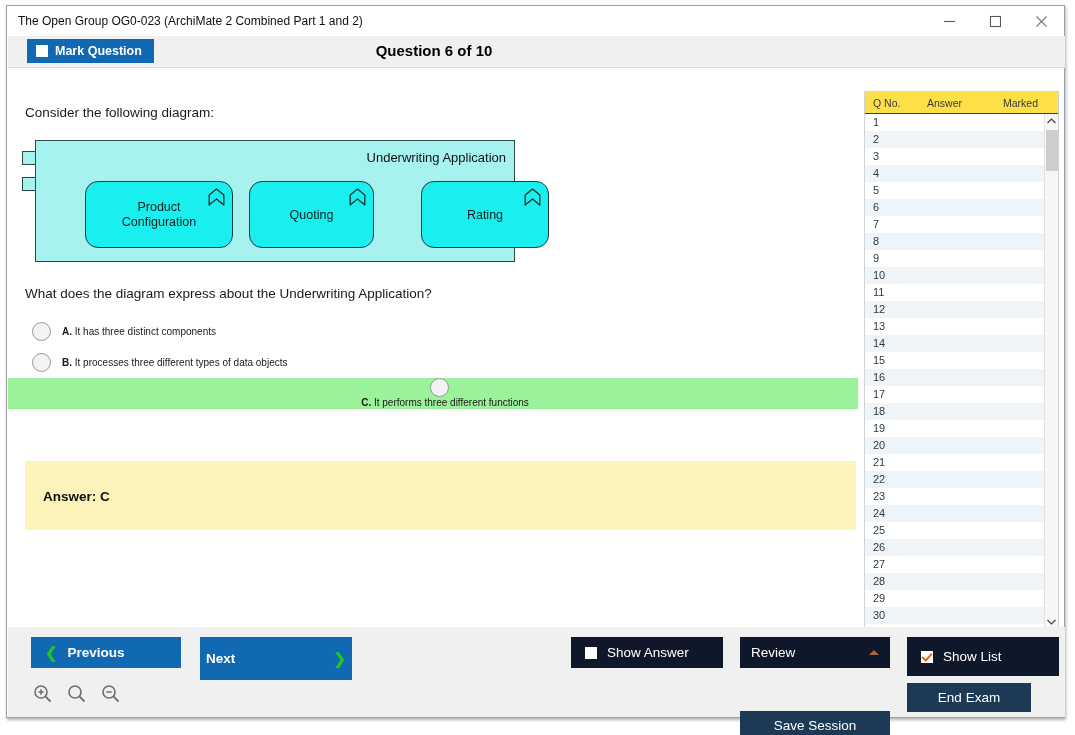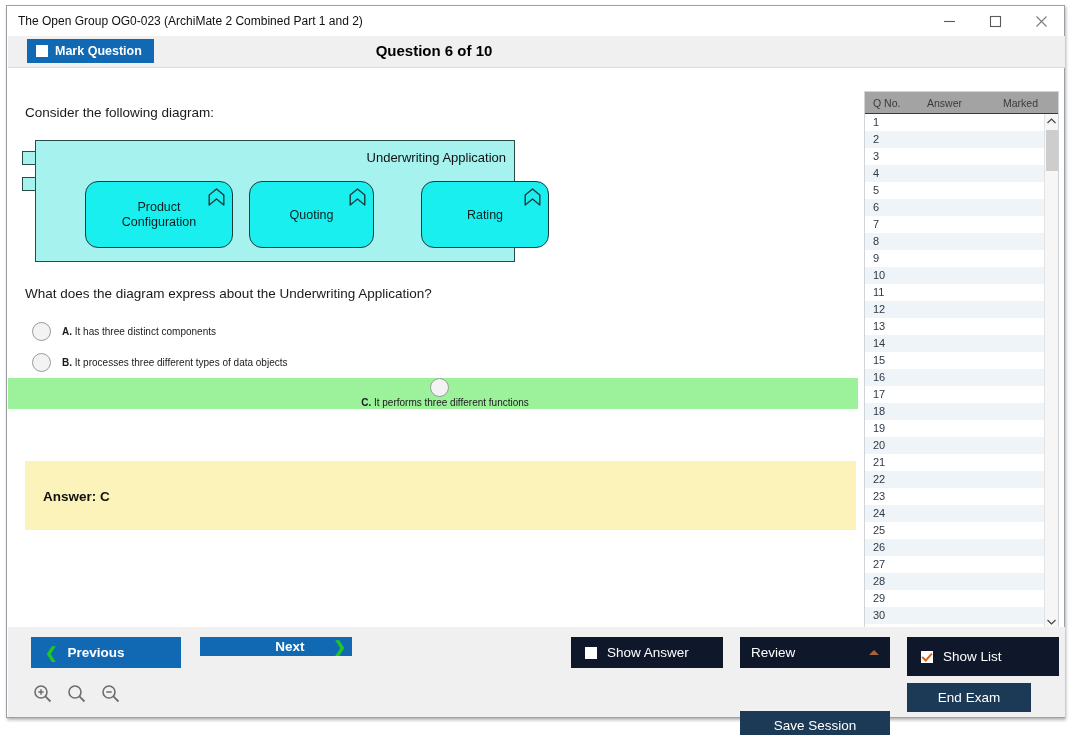--- a/index.html
+++ b/index.html
@@ -263,21 +263,21 @@
     top: 85px;
     width: 195px;
     height: 539px;
     background: #ffffff;
     border: 1px solid #cfd4d8;
     box-sizing: border-box;
   }
   .qlist-head {
     position: relative;
     height: 21px;
-    background: #a3a3a3;
+    background: #fde047;
     border-bottom: 5px solid #4c1d95;
     font-size: 10.5px;
     color: #3a3a3a;
   }
   .qlist-head span { position: absolute; top: 5px; }
   .qh-no   { left: 8px; }
   .qh-ans  { left: 62px; }
   .qh-mark { left: 138px; }
   .qlist-body {
     position: absolute;
@@ -354,22 +354,22 @@
     display: flex;
     align-items: center;
     box-sizing: border-box;
   }
   .btn-blue { background: #1168b3; font-weight: bold; }
   .btn-orange { background: #0f172a; }
   .btn-navy { background: #1c3a55; }
 
   .b-prev { left: 23px;  top: 10px; width: 150px; height: 31px;
             justify-content: flex-start; padding-left: 14px; gap: 10px; }
-  .b-next { left: 192px; top: 10px; width: 152px; height: 19px;
-            justify-content: flex-end; gap: 29px; }
+  .b-next { left: 192px; top: 10px; width: 152px; height: 43px;
+            justify-content: space-between; gap: 14px; }
   .chev-green { color: #22c622; font-size: 15px; font-weight: bold; line-height: 1; }
 
   .b-showans { left: 563px; top: 10px; width: 152px; height: 31px;
                justify-content: flex-start; padding-left: 14px; gap: 10px; }
   .b-review  { left: 732px; top: 10px; width: 150px; height: 31px;
                justify-content: flex-start; padding-left: 11px; }
   .b-review .caret {
     position: absolute;
     right: 11px;
     top: 13px;

